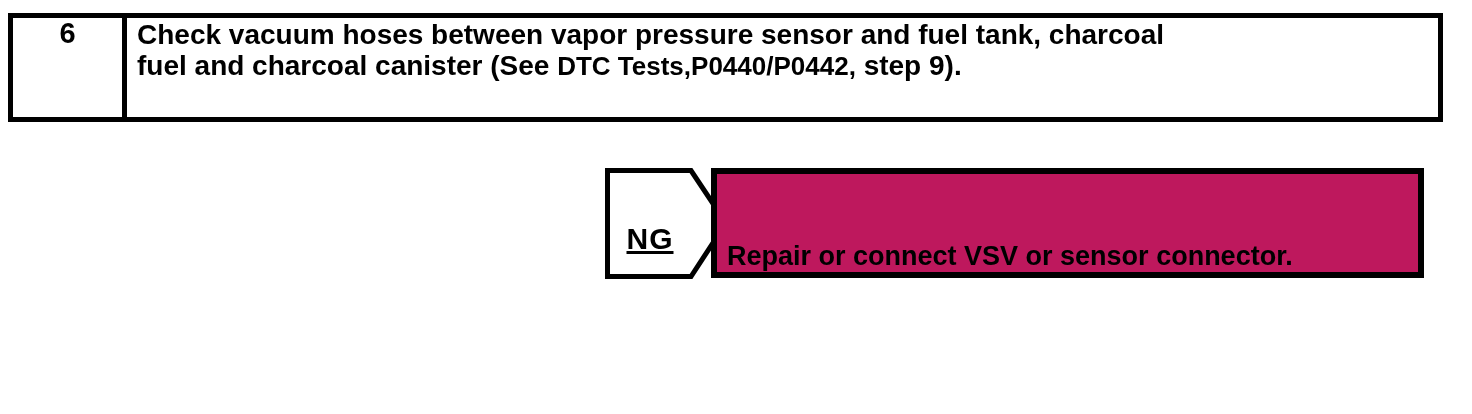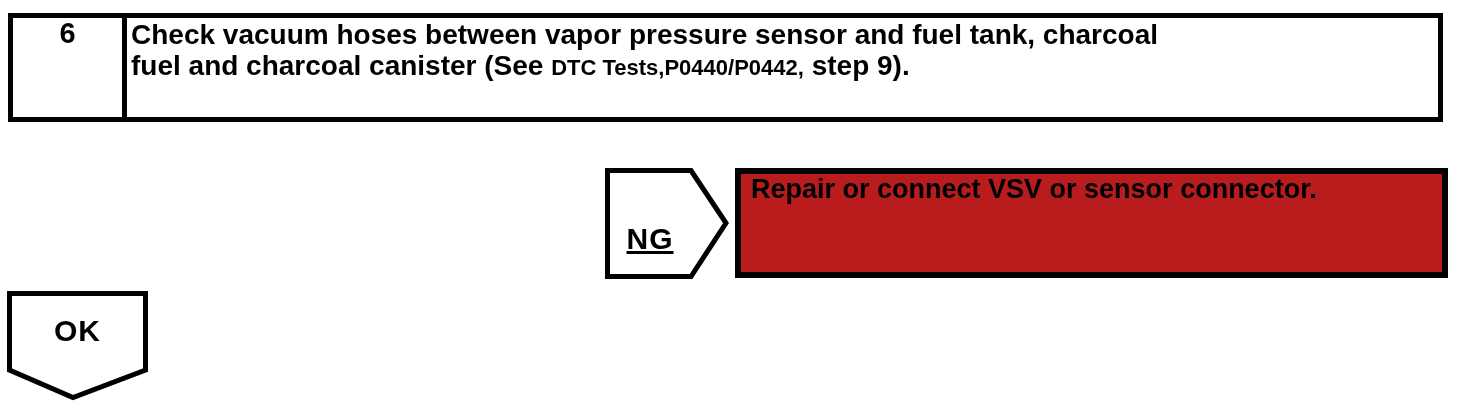--- a/index.html
+++ b/index.html
@@ -35,28 +35,28 @@
     border-right: 5px solid #000;
     box-sizing: content-box;
     text-align: center;
     padding-top: 0px;
     font-size: 29px;
     line-height: 31px;
     flex: none;
   }
   .step-text-cell {
     flex: 1;
-    padding: 1px 6px 0 4px;
+    padding: 1px 6px 0 10px;
     font-size: 28px;
     line-height: 31px;
     white-space: nowrap;
     overflow: hidden;
   }
   .step-text-cell .ref-small {
-    font-size: 22px;
+    font-size: 26px;
   }
 
   
   .ng-shape {
     position: absolute;
     left: 605px;
     top: 168px;
     width: 124px;
     height: 111px;
   }
@@ -76,29 +76,29 @@
     align-items: center;
     justify-content: center;
     font-size: 30px;
     letter-spacing: 1px;
     text-decoration: underline;
   }
 
   
   .result-box {
     position: absolute;
-    left: 735px;
+    left: 711px;
     top: 168px;
     width: 713px;
     height: 110px;
     border: 6px solid #000;
     box-sizing: border-box;
-    background: #b91c1c;
+    background: #be185d;
     display: flex;
-    align-items: flex-start;
+    align-items: flex-end;
     padding-left: 10px;
     font-size: 27px;
     white-space: nowrap;
   }
 
   
   .ok-shape {
     position: absolute;
     left: 7px;
     top: 291px;
@@ -143,20 +143,14 @@
     <svg width="124" height="111" viewBox="0 0 124 111">
       <polygon points="2.5,2.5 86,2.5 121,55 86,108.5 2.5,108.5" fill="#ffffff" stroke="#000000" stroke-width="5" stroke-linejoin="miter"></polygon>
     </svg>
     <span class="shape-label">NG</span>
   </div>
 
   <div class="result-box">
     <span>Repair or connect VSV or sensor connector.</span>
   </div>
 
-  <div class="ok-shape">
-    <svg width="141" height="110" viewBox="0 0 141 110">
-      <polygon points="2.5,2.5 138.5,2.5 138.5,79 66,106.5 2.5,79" fill="#ffffff" stroke="#000000" stroke-width="5" stroke-linejoin="miter"></polygon>
-    </svg>
-    <span class="shape-label">OK</span>
-  </div>
 
 </div>
 
 </body></html>

